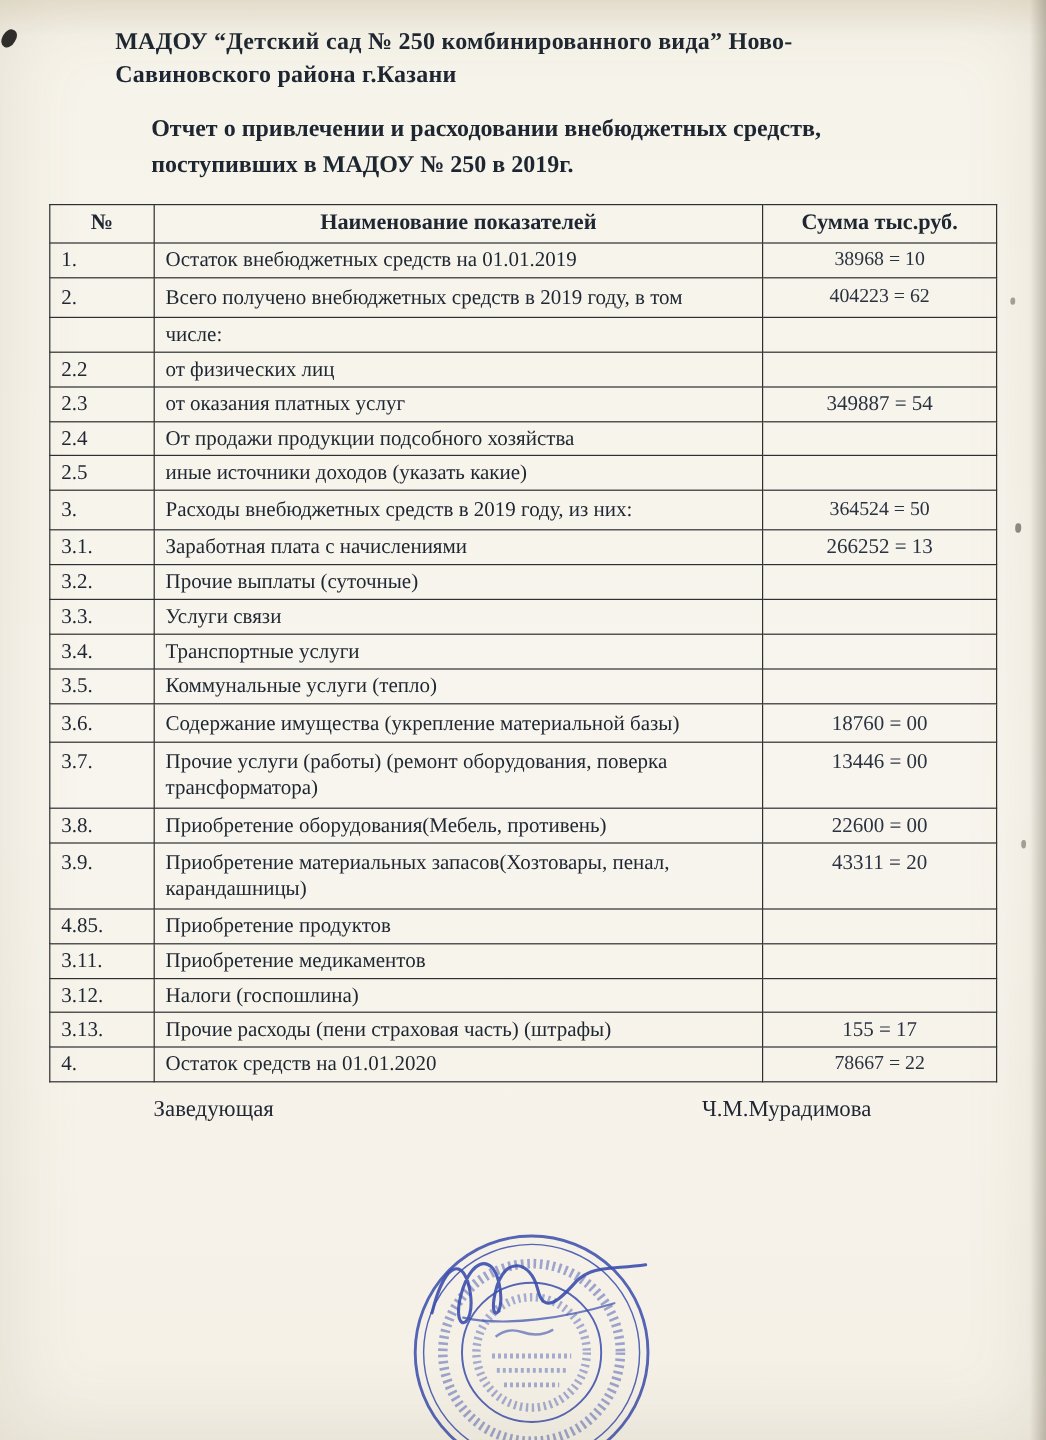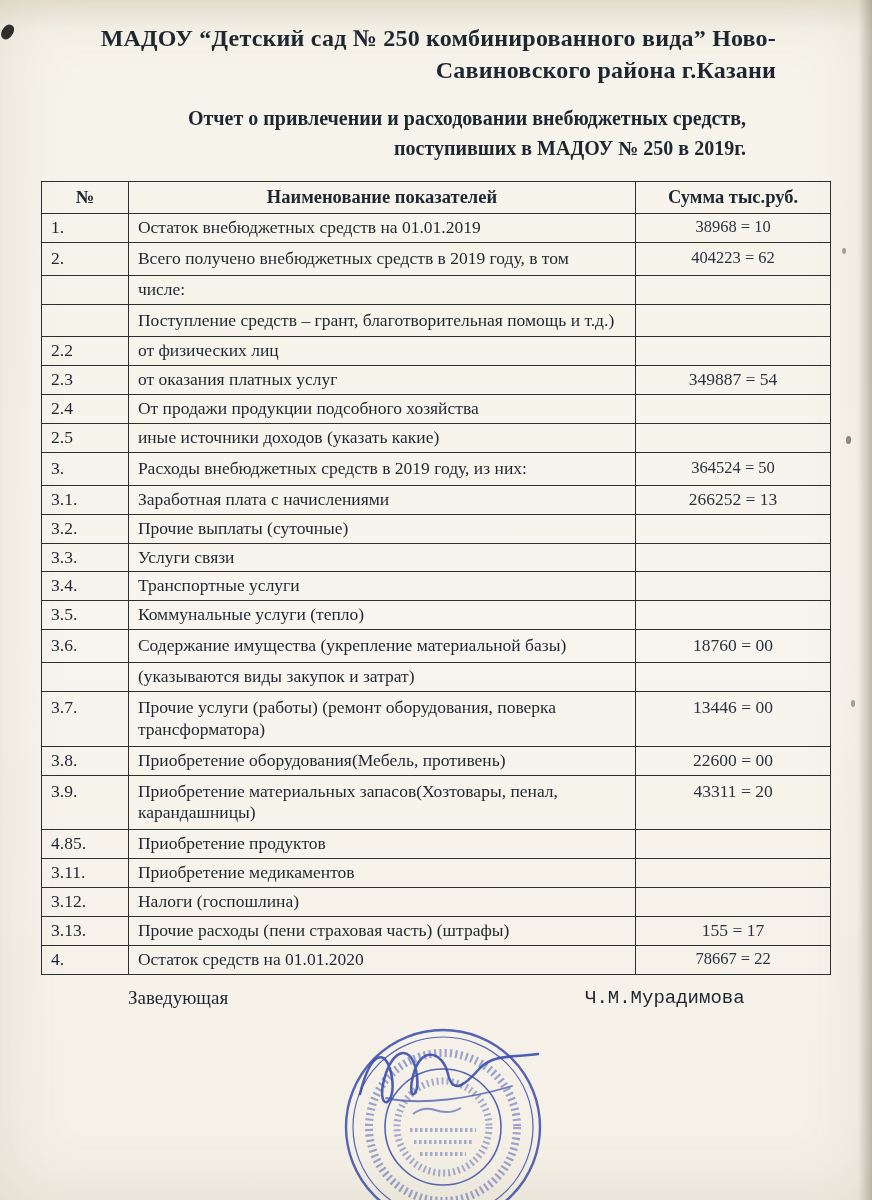--- a/index.html
+++ b/index.html
@@ -22,25 +22,25 @@
     position:absolute;inset:0;pointer-events:none;
     box-shadow:inset 0 0 70px rgba(115,100,60,.14);
   }
   .speck{position:absolute;background:#2b2b2b;border-radius:50% 40% 50% 45%;}
   .speck.s1{left:2px;top:24px;width:11px;height:16px;transform:rotate(28deg);}
   .speck.s2{left:846px;top:436px;width:5px;height:8px;background:#8d8b84;}
   .speck.s3{left:842px;top:248px;width:4px;height:6px;background:#a5a29a;}
   .speck.s4{left:851px;top:700px;width:4px;height:7px;background:#a5a29a;}
 
   .doc-title{
-    margin:22px auto 16px;max-width:680px;text-align:right;
-    font-size:24px;font-weight:700;line-height:1.35;letter-spacing:.2px;
+    margin:22px auto 16px;max-width:680px;text-align:left;
+    font-size:20px;font-weight:700;line-height:1.35;letter-spacing:.2px;
   }
   .doc-subtitle{
-    margin:16px auto 0;max-width:620px;text-align:right;
+    margin:16px auto 0;max-width:620px;text-align:left;
     font-size:20px;font-weight:700;line-height:1.5;
   }
 
   table.report{
     border-collapse:collapse;
     margin:18px 0 0 41px;
     width:790px;
     background:transparent;
   }
   table.report th,table.report td{
@@ -57,21 +57,21 @@
   td.c-name{width:528px;}
   td.c-sum{width:190px;text-align:center;font-size:16px;color:#2a3240;}
   td.b{font-weight:400;}
   td.c-sum.b{font-size:16.5px;}
   tr.tall td{padding-top:5px;padding-bottom:5px;}
 
   .footer-row{
     position:relative;height:34px;margin-top:10px;font-size:19px;margin-left:48px;
   }
   .footer-row .pos{position:absolute;left:80px;top:2px;}
-  .footer-row .name{position:absolute;left:537px;top:2px;font-family:Liberation Mono, monospace;}
+  .footer-row .name{position:absolute;left:537px;top:2px;}
 
   .signature-svg{position:absolute;left:352px;top:1028px;pointer-events:none;}
   .stamp-svg{position:absolute;left:318px;top:1002px;pointer-events:none;opacity:.88;}
 </style>
 </head>
 <body>
 
 <div class="page">
 
   <div class="speck s1"></div>
@@ -104,25 +104,20 @@
         <tr class="tall">
           <td class="c-num">2.</td>
           <td class="c-name b">Всего получено внебюджетных средств в 2019 году, в том</td>
           <td class="c-sum b">404223 = 62</td>
         </tr>
         <tr>
           <td class="c-num"></td>
           <td class="c-name">числе:</td>
           <td class="c-sum"></td>
         </tr>
-        <tr class="tall">
-          <td class="c-num"></td>
-          <td class="c-name">Поступление средств – грант, благотворительная помощь и т.д.)</td>
-          <td class="c-sum"></td>
-        </tr>
         <tr>
           <td class="c-num">2.2</td>
           <td class="c-name">от физических лиц</td>
           <td class="c-sum"></td>
         </tr>
         <tr>
           <td class="c-num">2.3</td>
           <td class="c-name">от оказания платных услуг</td>
           <td class="c-sum">349887 = 54</td>
         </tr>
@@ -163,25 +158,20 @@
         </tr>
         <tr>
           <td class="c-num">3.5.</td>
           <td class="c-name">Коммунальные услуги (тепло)</td>
           <td class="c-sum"></td>
         </tr>
         <tr class="tall">
           <td class="c-num">3.6.</td>
           <td class="c-name">Содержание имущества (укрепление материальной базы)</td>
           <td class="c-sum">18760 = 00</td>
-        </tr>
-        <tr>
-          <td class="c-num"></td>
-          <td class="c-name">(указываются виды закупок и затрат)</td>
-          <td class="c-sum"></td>
         </tr>
         <tr class="tall">
           <td class="c-num">3.7.</td>
           <td class="c-name">Прочие услуги (работы) (ремонт оборудования, поверка трансформатора)</td>
           <td class="c-sum">13446 = 00</td>
         </tr>
         <tr>
           <td class="c-num">3.8.</td>
           <td class="c-name">Приобретение оборудования(Мебель, противень)</td>
           <td class="c-sum">22600 = 00</td>

